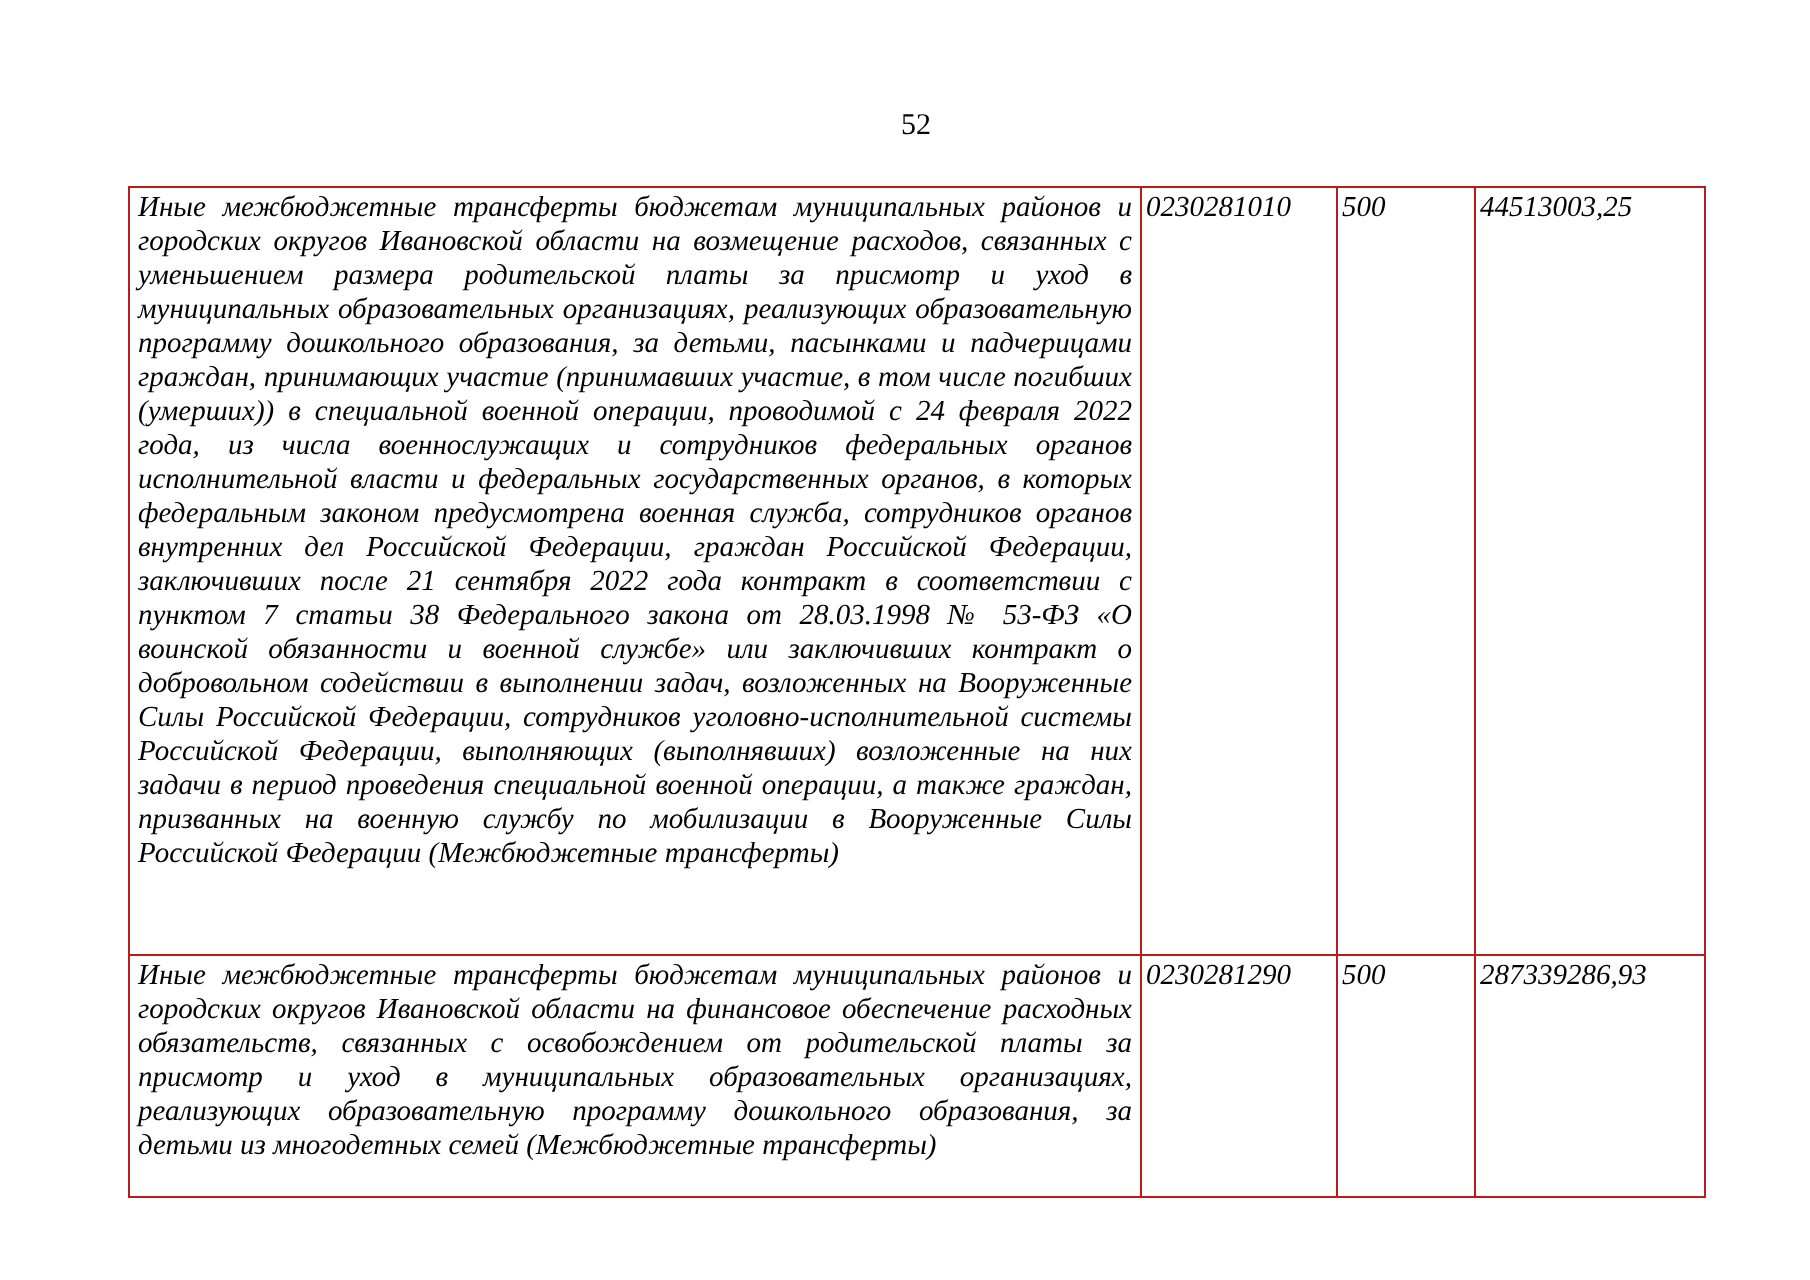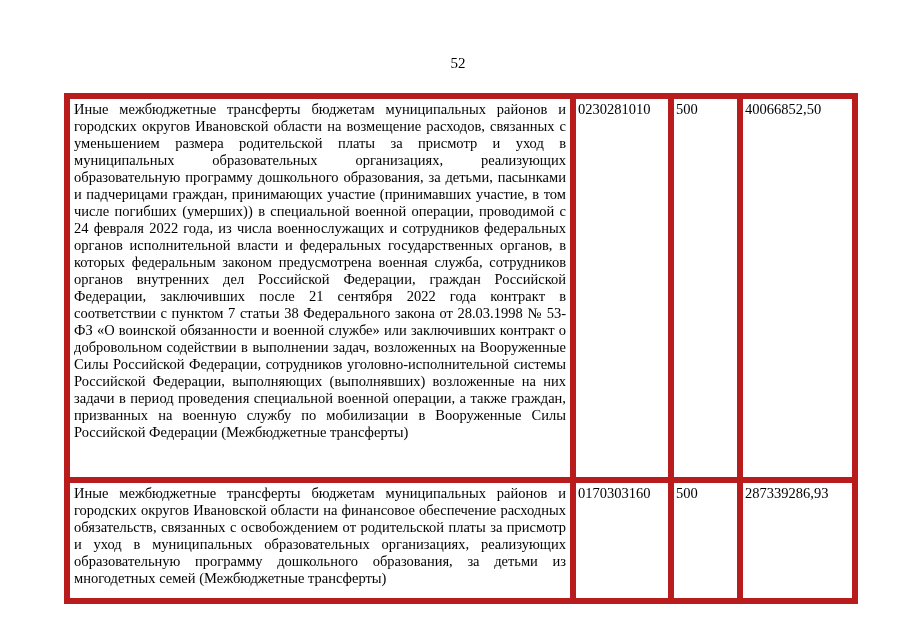--- a/index.html
+++ b/index.html
@@ -35,23 +35,24 @@
     position: absolute;
     left: 64px;
     top: 78px;
     width: 788px;
     border-collapse: collapse;
     table-layout: fixed;
     font-size: 14.5px;
     line-height: 17px;
   }
   table.budget-table td {
-    border: 6px solid #b91c1c;
+    border: 1px solid #b91c1c;
     vertical-align: top;
     overflow: hidden;
+    font-style: italic;
   }
   td.cell-desc {
     text-align: justify;
     text-justify: inter-word;
     padding: 2px 4px 4px 4px;
   }
   td.cell-code, td.cell-type, td.cell-amount {
     text-align: left;
     padding: 2px 2px 4px 2px;
   }
@@ -70,24 +71,24 @@
       <col style="width:506px">
       <col style="width:98px">
       <col style="width:69px">
       <col style="width:115px">
     </colgroup>
     <tbody>
       <tr class="row-1">
         <td class="cell-desc">Иные межбюджетные трансферты бюджетам муниципальных районов и городских округов Ивановской области на возмещение расходов, связанных с уменьшением размера родительской платы за присмотр и уход в муниципальных образовательных организациях, реализующих образовательную программу дошкольного образования, за детьми, пасынками и падчерицами граждан, принимающих участие (принимавших участие, в том числе погибших (умерших)) в специальной военной операции, проводимой с 24 февраля 2022 года, из числа военнослужащих и сотрудников федеральных органов исполнительной власти и федеральных государственных органов, в которых федеральным законом предусмотрена военная служба, сотрудников органов внутренних дел Российской Федерации, граждан Российской Федерации, заключивших после 21 сентября 2022 года контракт в соответствии с пунктом 7 статьи 38 Федерального закона от 28.03.1998 № 53-ФЗ «О воинской обязанности и военной службе» или заключивших контракт о добровольном содействии в выполнении задач, возложенных на Вооруженные Силы Российской Федерации, сотрудников уголовно-исполнительной системы Российской Федерации, выполняющих (выполнявших) возложенные на них задачи в период проведения специальной военной операции, а также граждан, призванных на военную службу по мобилизации в Вооруженные Силы Российской Федерации (Межбюджетные трансферты)</td>
         <td class="cell-code">0230281010</td>
         <td class="cell-type">500</td>
-        <td class="cell-amount">40066852,50</td>
+        <td class="cell-amount">44513003,25</td>
       </tr>
       <tr class="row-2">
         <td class="cell-desc">Иные межбюджетные трансферты бюджетам муниципальных районов и городских округов Ивановской области на финансовое обеспечение расходных обязательств, связанных с освобождением от родительской платы за присмотр и уход в муниципальных образовательных организациях, реализующих образовательную программу дошкольного образования, за детьми из многодетных семей (Межбюджетные трансферты)</td>
-        <td class="cell-code">0170303160</td>
+        <td class="cell-code">0230281290</td>
         <td class="cell-type">500</td>
         <td class="cell-amount">287339286,93</td>
       </tr>
     </tbody>
   </table>
 
 </div>
 
 </body></html>

